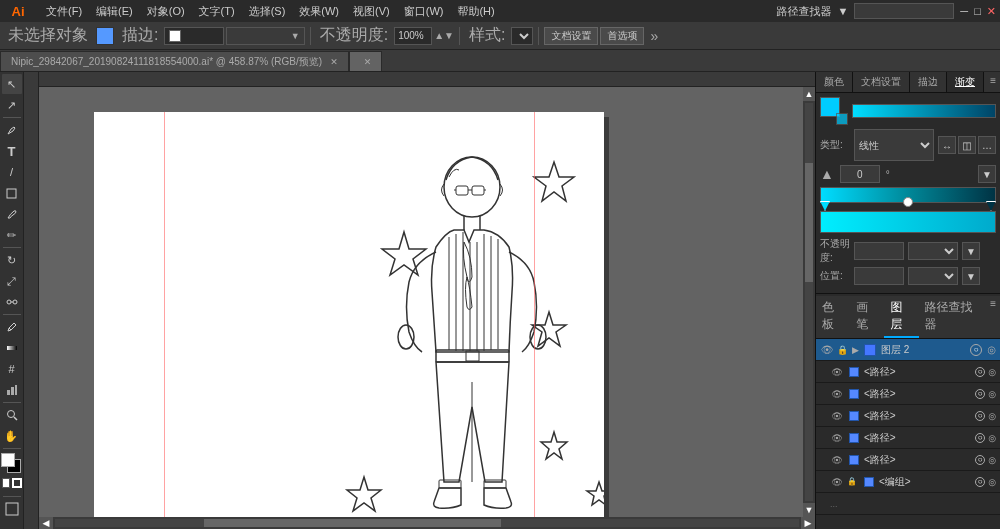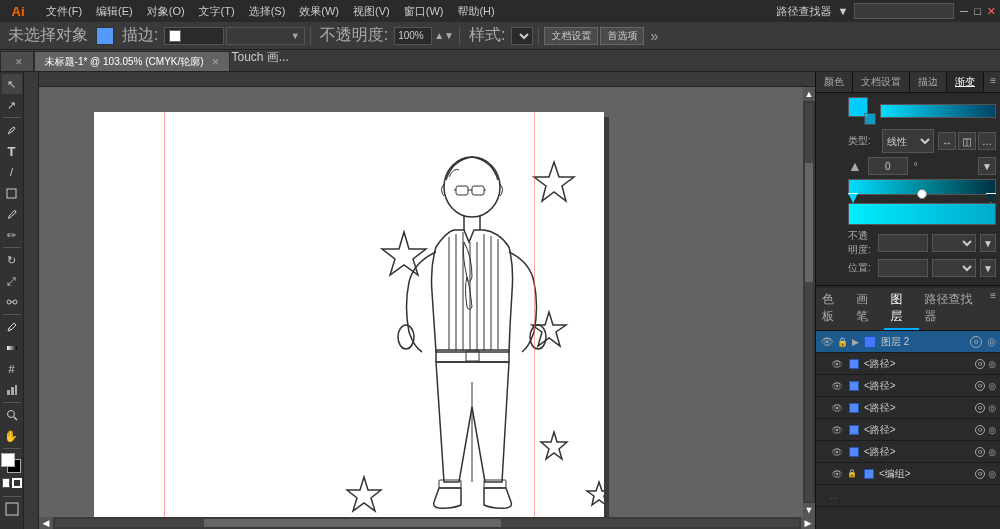--- a/index.html
+++ b/index.html
@@ -75,24 +75,24 @@
     
     .panel-tabs {
       display: flex; background: #323232; border-bottom: 1px solid #111;
     }
     .panel-tab {
       padding: 3px 8px; font-size: 10px; color: #aaa; cursor: pointer; border-right: 1px solid #111;
     }
     .panel-tab.active { background: #2a2a2a; color: #fff; text-decoration: underline; }
 
     
-    .gradient-panel { padding: 4px; margin-left: 28px; }
+    .gradient-panel { padding: 4px; }
     .gradient-row { display: flex; align-items: center; margin-bottom: 4px; gap: 4px; }
     .gradient-label { color: #aaa; font-size: 10px; width: 30px; }
-    .gradient-select { background: #3a3a3a; border: 1px solid #555; color: #ccc; font-size: 10px; height: 24px; flex: 1; }
+    .gradient-select { background: #3a3a3a; border: 1px solid #555; color: #ccc; font-size: 10px; height: 32px; flex: 1; }
     .gradient-number { background: #3a3a3a; border: 1px solid #555; color: #ccc; font-size: 10px; height: 18px; width: 35px; text-align: center; }
     .gradient-icon-btn { width: 18px; height: 18px; background: #3a3a3a; border: 1px solid #555; color: #ccc; display: flex; align-items: center; justify-content: center; font-size: 10px; cursor: pointer; }
     .gradient-opacity-row { display: flex; align-items: center; gap: 4px; margin: 2px 0; }
     .layers-tabs { display: flex; background: #323232; border-bottom: 1px solid #111; }
     .layers-tab { padding: 3px 6px; font-size: 12px; color: #aaa; cursor: pointer; }
     .layers-tab.active { color: #fff; border-bottom: 2px solid #00aaff; }
     .layers-list { flex: 1; overflow-y: auto; }
     .layer-item {
       display: flex; align-items: center; height: 22px;
       padding: 0 4px; gap: 3px; border-bottom: 1px solid #1a1a1a;
@@ -162,24 +162,24 @@
     <option></option>
   </select>
   <div class="tool-sep"></div>
   <button class="tool-btn">文档设置</button>
   <button class="tool-btn">首选项</button>
   <div style="margin-left:4px;font-size:14px;color:#aaa;cursor:pointer;">»</div>
 </div>
 
 <div id="tab-bar">
   <div class="tab">
+    <span style="font-size:10px;">Nipic_29842067_20190824111818554000.ai* @ 458.87% (RGB/预览)</span>
     <span class="tab-close">✕</span>
   </div>
   <div class="tab active">
-    <span style="font-size:10px;">未标题-1* @ 103.05% (CMYK/轮廓)</span>
     <span class="tab-close">✕</span>
   </div>
   <div style="flex:1;background:#323232;"></div>
 </div>
 
 <div id="main-layout">
 
   <div id="left-toolbar">
     <div class="ltool active" title="选择工具">↖</div>
     <div class="ltool" title="直接选择工具">↗</div>

